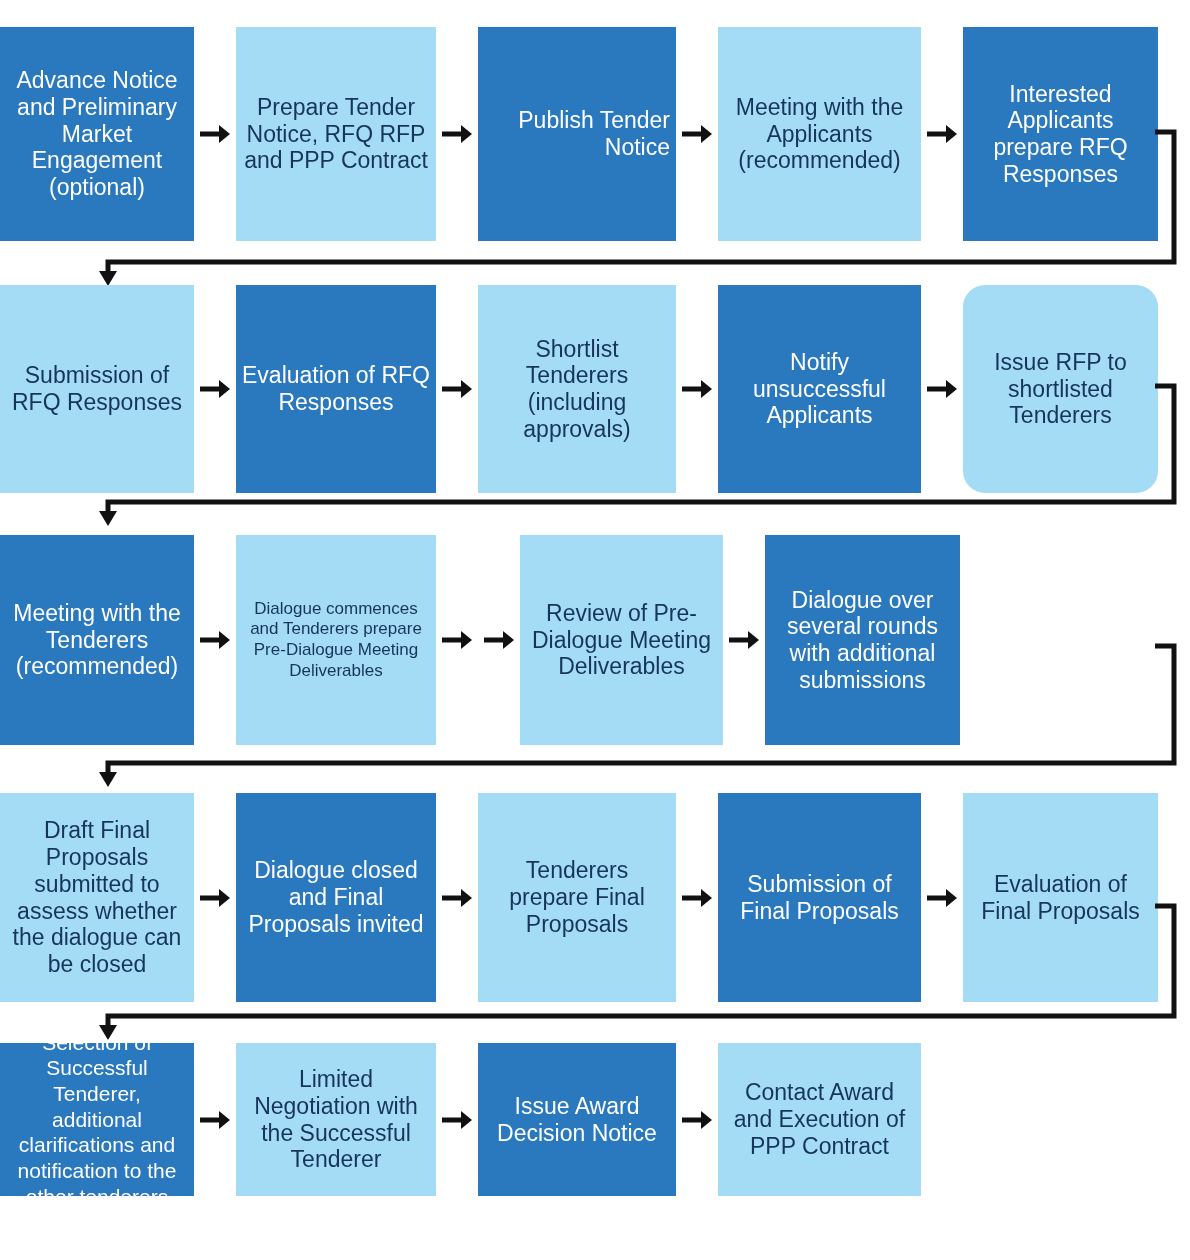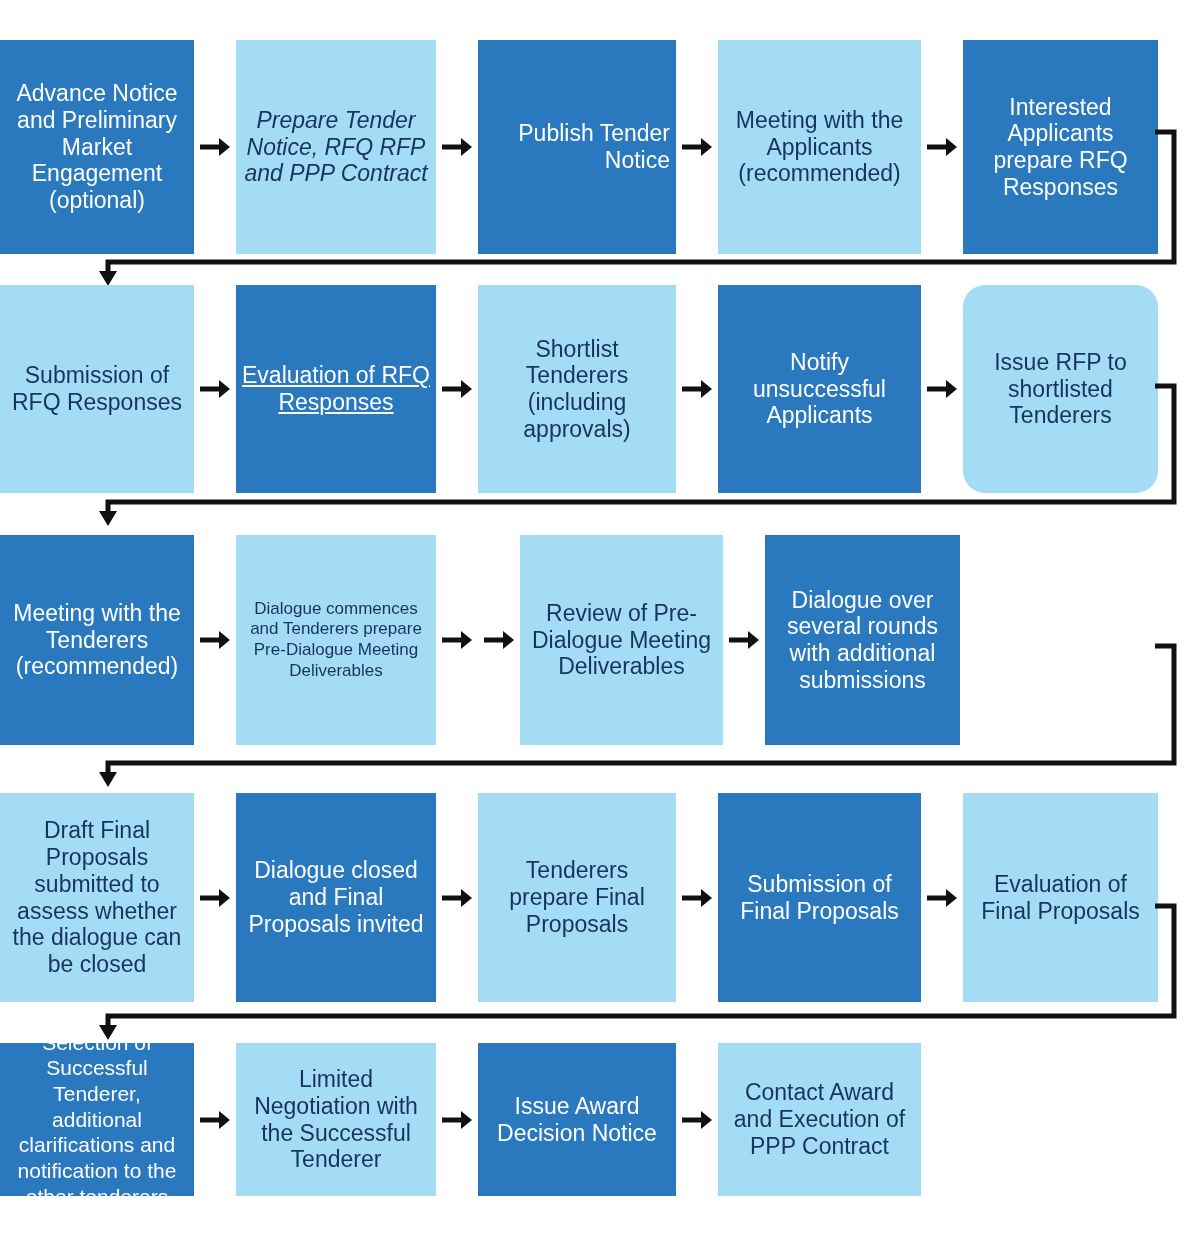--- a/index.html
+++ b/index.html
@@ -63,31 +63,31 @@
   .wrap {
     position: absolute;
     pointer-events: none;
   }
 </style>
 </head>
 <body>
 
 <div id="flow">
 
-  <div class="row" style="top:40px; height:214px;">
+  <div class="row" style="top:27px; height:214px;">
     <div class="box dark" style="flex:0 0 194px;">
       <span class="txt">Advance Notice and Preliminary Market Engagement (optional)</span>
     </div>
     <div class="arrow">
       <svg width="34" height="22" viewBox="0 0 34 22">
           <path d="M2 11 L22 11" stroke="#111" stroke-width="5" fill="none"></path>
           <path d="M21 2 L32 11 L21 20 Z" fill="#111"></path>
         </svg>
     </div>
-    <div class="box light" style="flex:0 0 200px;font-style:italic;">
+    <div class="box light" style="flex:0 0 200px;">
       <span class="txt">Prepare Tender Notice, RFQ RFP and PPP Contract</span>
     </div>
     <div class="arrow">
       <svg width="34" height="22" viewBox="0 0 34 22">
           <path d="M2 11 L22 11" stroke="#111" stroke-width="5" fill="none"></path>
           <path d="M21 2 L32 11 L21 20 Z" fill="#111"></path>
         </svg>
     </div>
     <div class="box dark" style="flex:0 0 198px;text-align:right;">
       <span class="txt">Publish Tender Notice</span>
@@ -120,21 +120,21 @@
   <div class="row" style="top:285px; height:208px;">
     <div class="box light" style="flex:0 0 194px;">
       <span class="txt">Submission of RFQ Responses</span>
     </div>
     <div class="arrow">
       <svg width="34" height="22" viewBox="0 0 34 22">
           <path d="M2 11 L22 11" stroke="#111" stroke-width="5" fill="none"></path>
           <path d="M21 2 L32 11 L21 20 Z" fill="#111"></path>
         </svg>
     </div>
-    <div class="box dark" style="flex:0 0 200px;text-decoration:underline;">
+    <div class="box dark" style="flex:0 0 200px;">
       <span class="txt">Evaluation of RFQ Responses</span>
     </div>
     <div class="arrow">
       <svg width="34" height="22" viewBox="0 0 34 22">
           <path d="M2 11 L22 11" stroke="#111" stroke-width="5" fill="none"></path>
           <path d="M21 2 L32 11 L21 20 Z" fill="#111"></path>
         </svg>
     </div>
     <div class="box light" style="flex:0 0 198px;">
       <span class="txt">Shortlist Tenderers (including approvals)</span>

